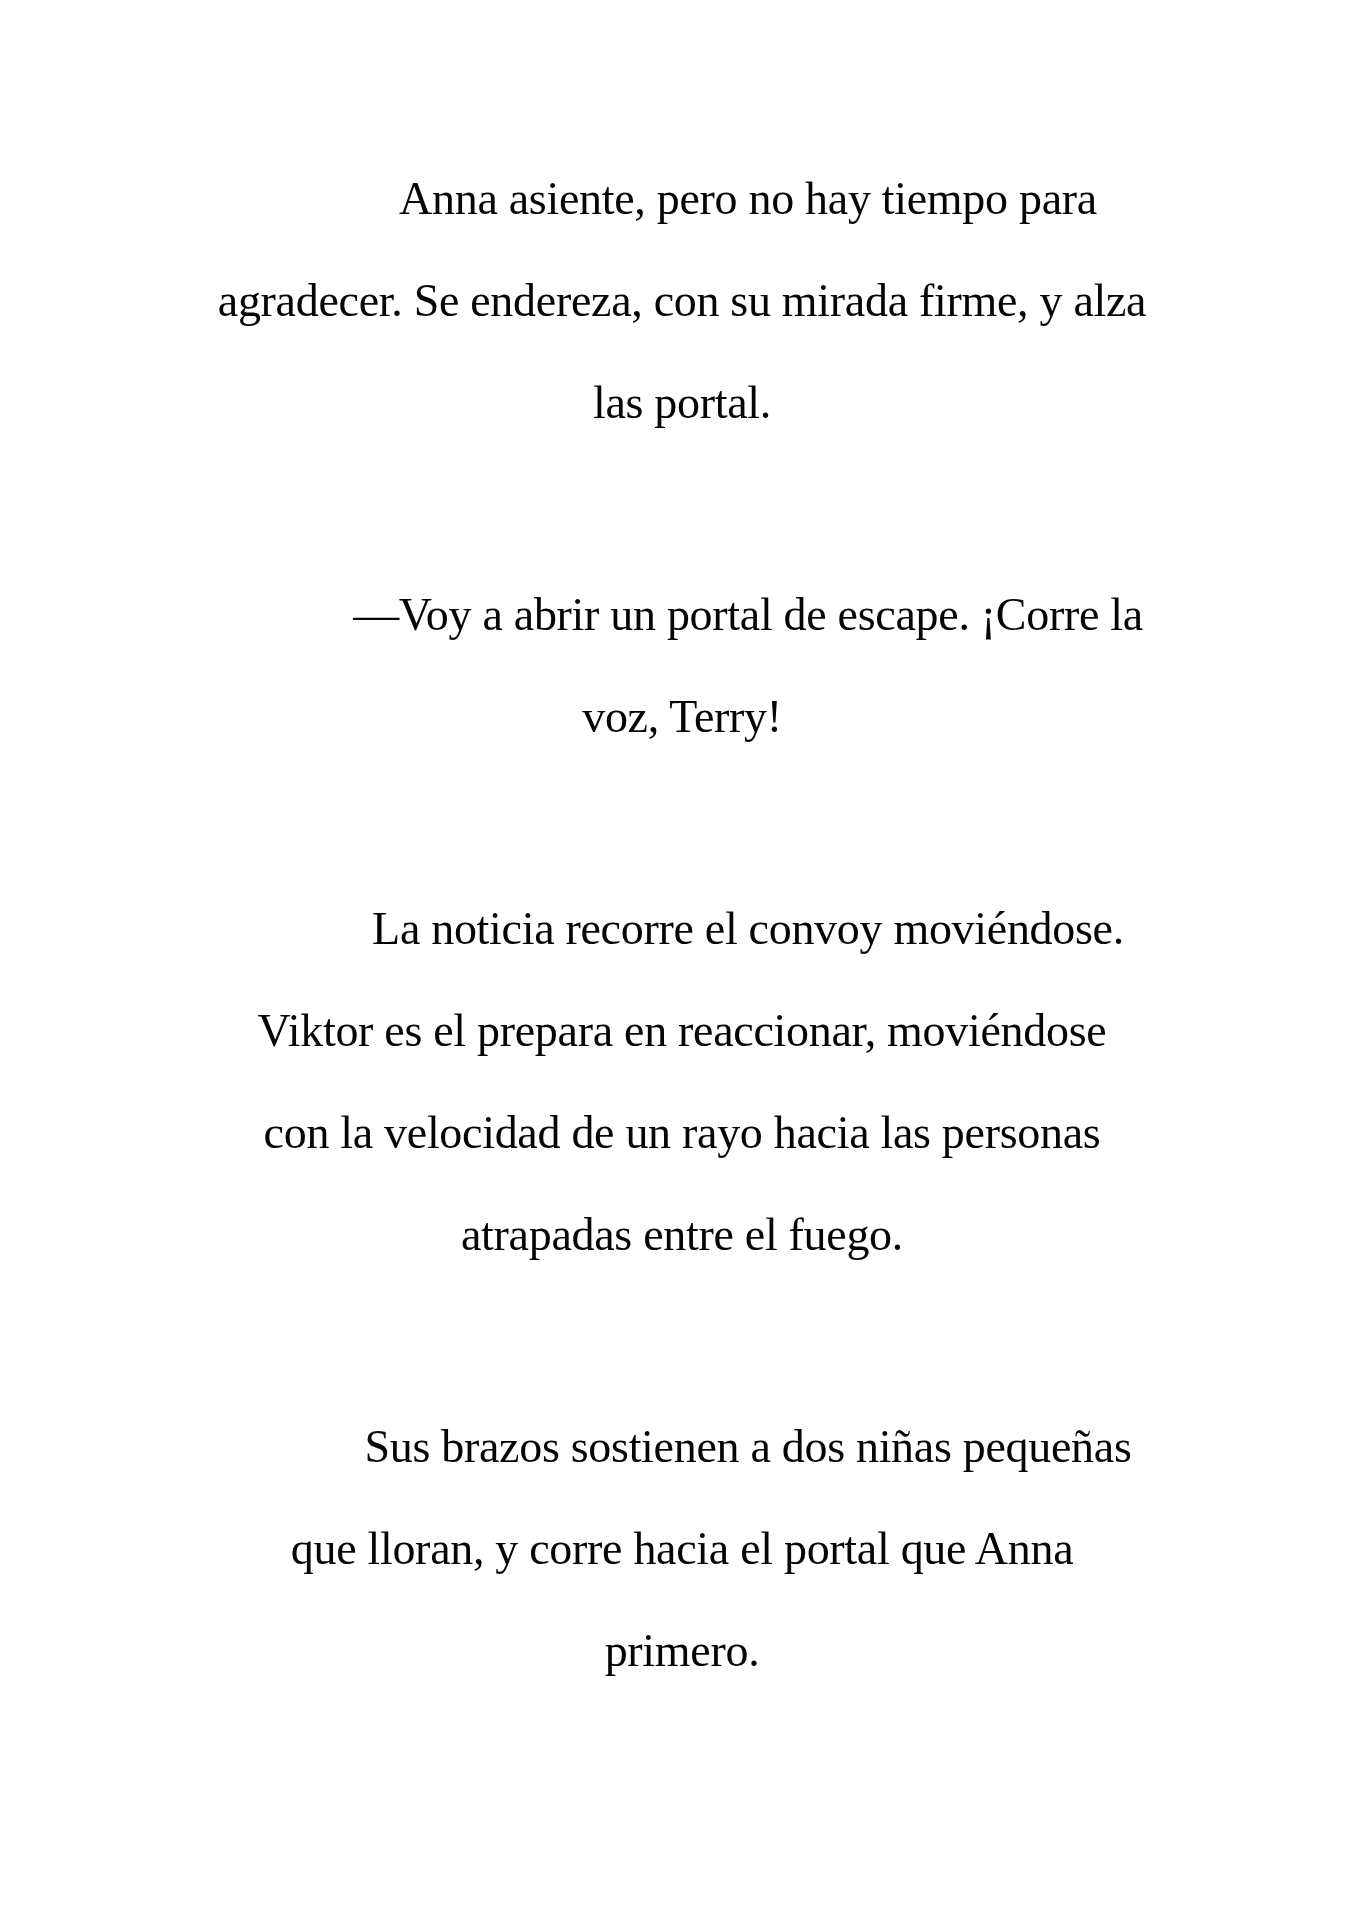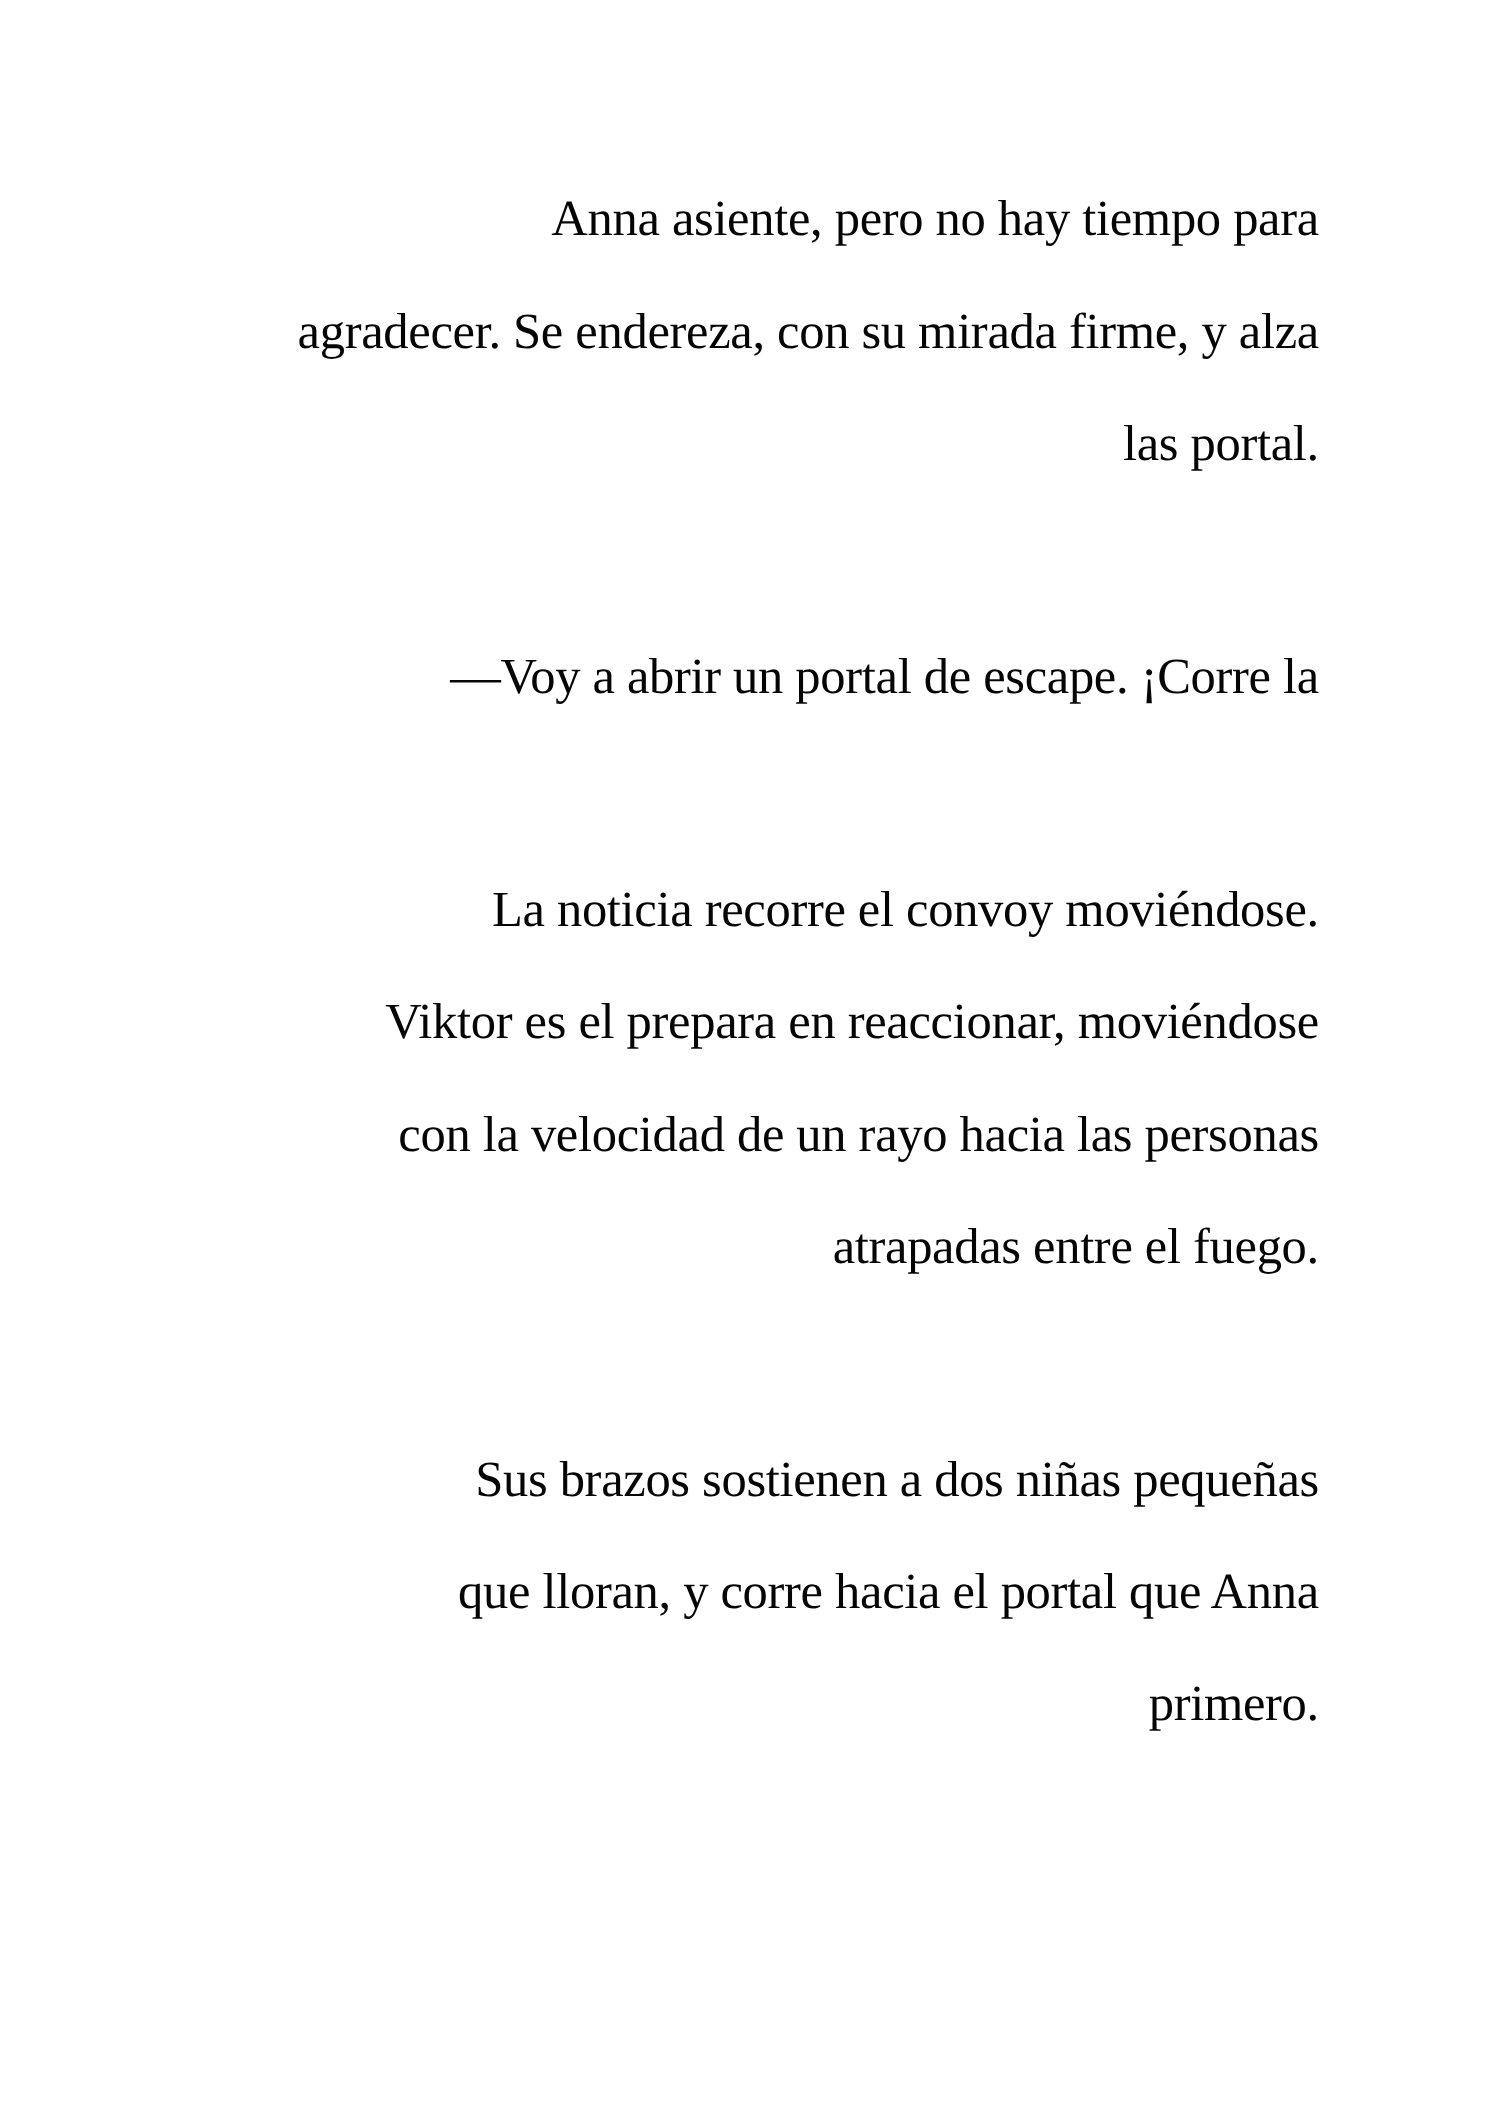--- a/index.html
+++ b/index.html
@@ -15,21 +15,21 @@
   .page {
     box-sizing: border-box;
     width: 1359px;
     height: 1920px;
     padding: 148px 160px 0 165px;
     font-family: "Liberation Serif", "DejaVu Serif", serif;
     font-size: 46px;
     line-height: 102px;
     letter-spacing: -0.3px;
     color: #050505;
-    text-align: right;
+    text-align: center;
   }
   .paragraph {
     margin: 0 0 110px 0;
   }
   .line {
     white-space: nowrap;
   }
   .line.indent {
     padding-left: 132px;
   }
@@ -40,20 +40,21 @@
 <div class="page">
 
   <div class="paragraph">
     <div class="line indent">Anna asiente, pero no hay tiempo para</div>
     <div class="line">agradecer. Se endereza, con su mirada firme, y alza</div>
     <div class="line">las portal.</div>
   </div>
 
   <div class="paragraph">
     <div class="line indent">—Voy a abrir un portal de escape. ¡Corre la</div>
+    <div class="line">voz, Terry!</div>
   </div>
 
   <div class="paragraph">
     <div class="line indent">La noticia recorre el convoy moviéndose.</div>
     <div class="line">Viktor es el prepara en reaccionar, moviéndose</div>
     <div class="line">con la velocidad de un rayo hacia las personas</div>
     <div class="line">atrapadas entre el fuego.</div>
   </div>
 
   <div class="paragraph">

